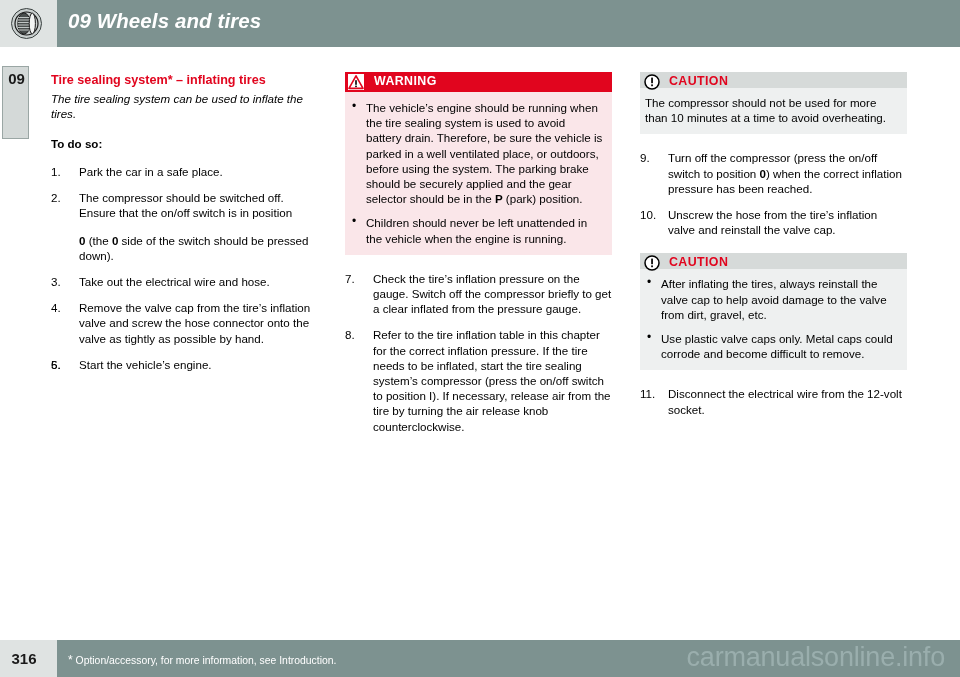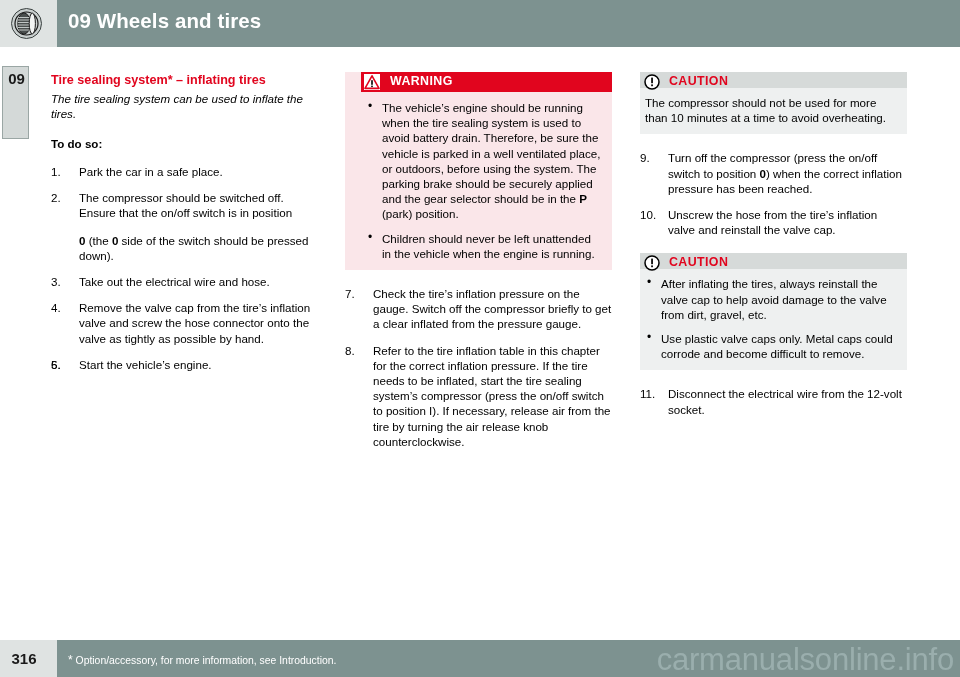--- a/index.html
+++ b/index.html
@@ -16,20 +16,21 @@
     color: #000000;
     -webkit-font-smoothing: antialiased;
   }
 
   
   .header {
     position: absolute;
     left: 0; top: 0;
     width: 960px; height: 47px;
     background: #7d9290;
+    font-style: italic;
   }
   .header-iconbox {
     position: absolute;
     left: 0; top: 0;
     width: 57px; height: 47px;
     background: #dfe3e2;
   }
   .header-icon {
     position: absolute;
     left: 11px; top: 8px;
@@ -123,21 +124,20 @@
     position: absolute;
     left: 2px; top: -1px;
     font-size: 12px;
     line-height: 15.2px;
   }
 
   
   .warn-box {
     background: #fae6e9;
     margin-bottom: 16px;
-    padding-left: 16px;
   }
   .warn-head {
     background: #e1051e;
     height: 20px;
     position: relative;
   }
   .warn-head .hd-icon {
     position: absolute;
     left: 3px; top: 2px;
     width: 16px; height: 16px;
@@ -209,22 +209,22 @@
   }
   .footer-note {
     position: absolute;
     left: 68px; top: 13px;
     font-size: 10.4px;
     color: #ffffff;
   }
   .footer-note .star { font-size: 12px; }
   .watermark {
     position: absolute;
-    right: 6px; top: 2px;
-    font-size: 31px;
+    right: 15px; top: 2px;
+    font-size: 27px;
     color: #9aaead;
     letter-spacing: -0.2px;
   }
 
   b { font-weight: bold; }
 </style>
 </head>
 <body>
 
 <div class="header">

